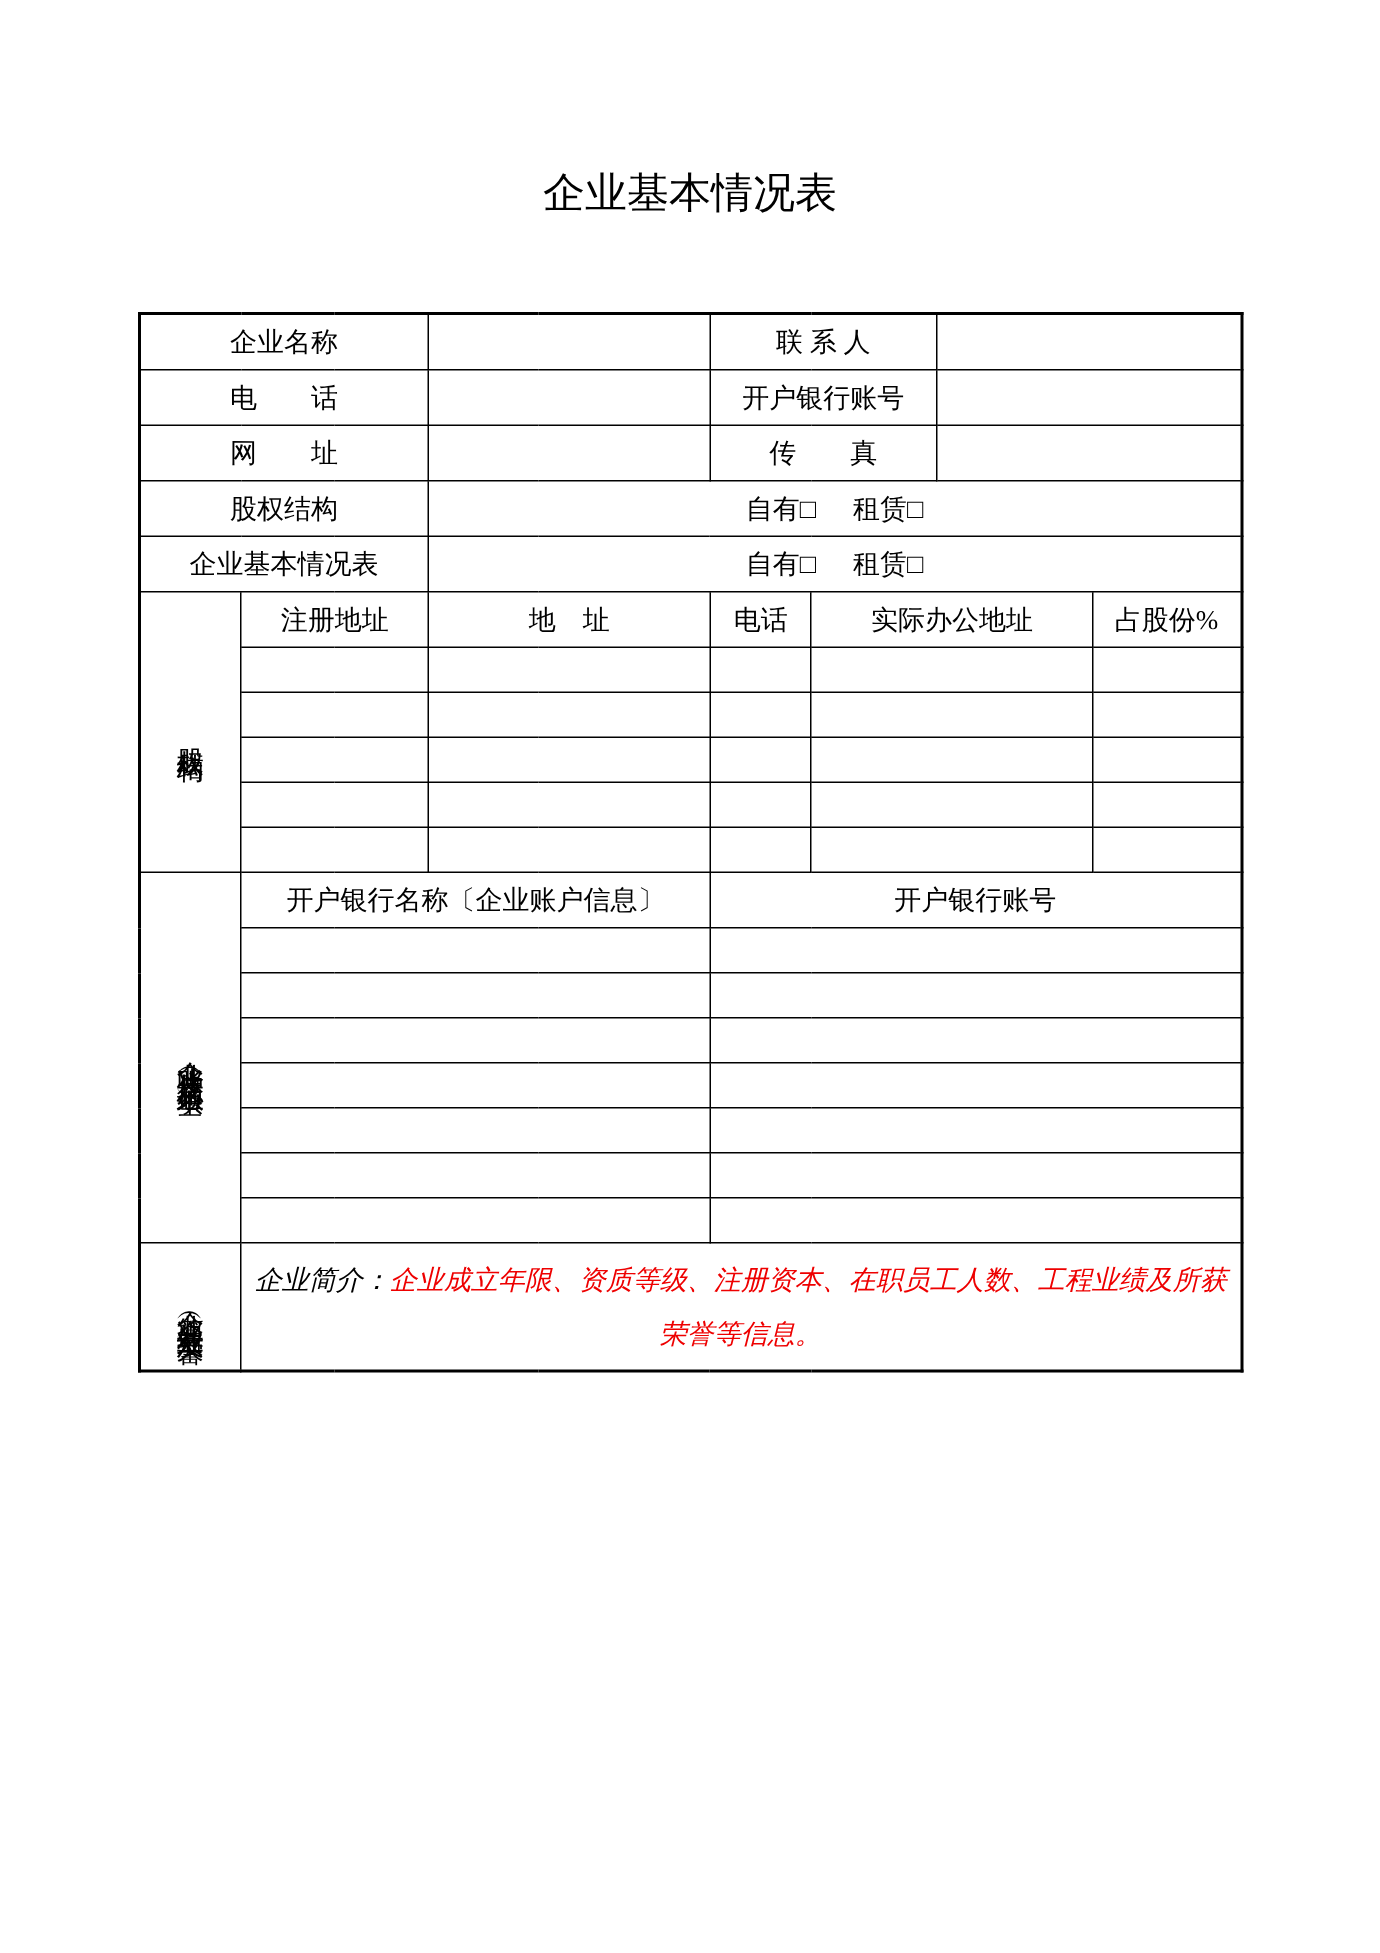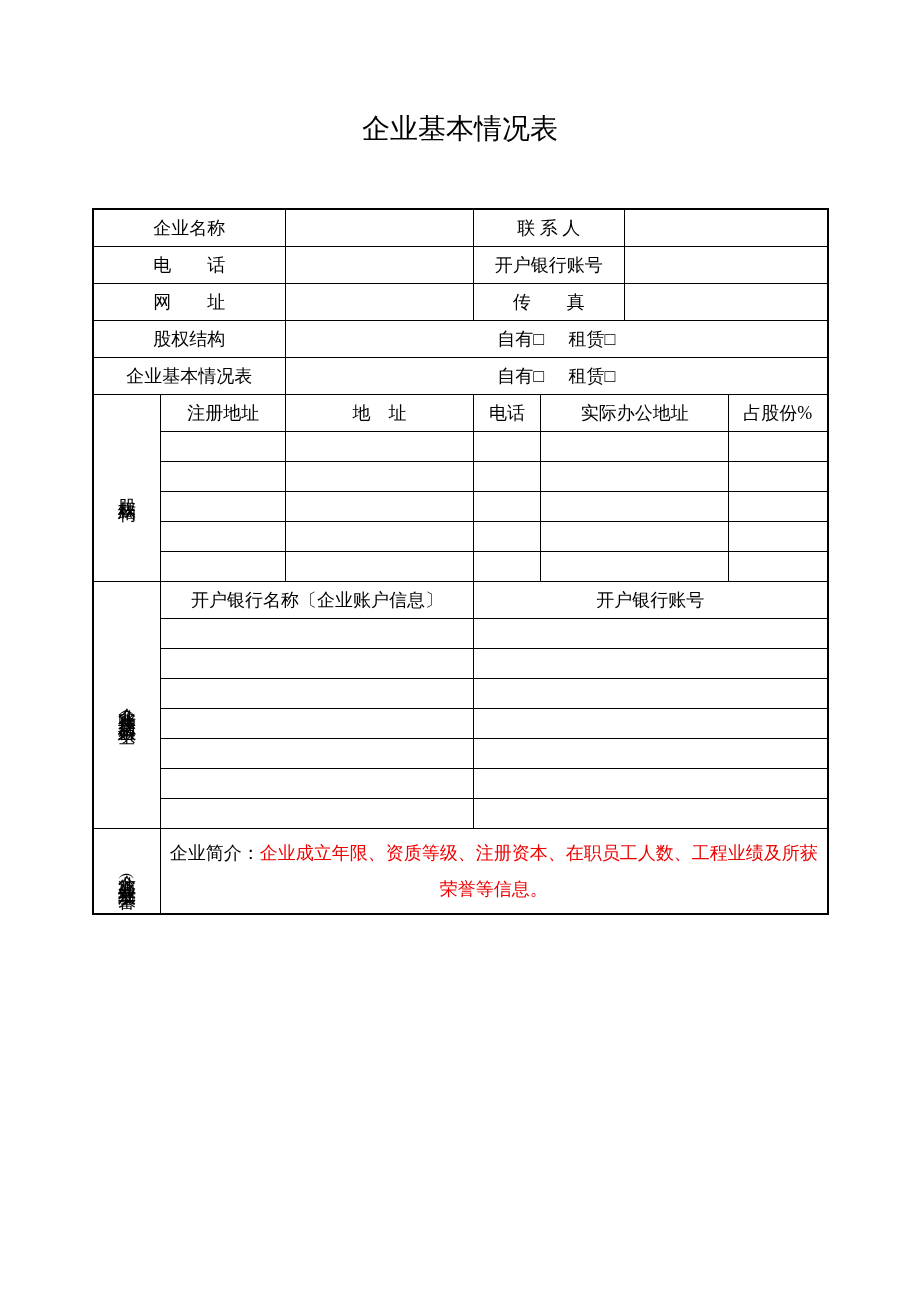--- a/index.html
+++ b/index.html
@@ -47,20 +47,21 @@
       text-align: right;
       padding-right: 10px;
     }
     .checkbox-text { margin-left: 20px; }
     .intro-cell {
       text-align: left;
       vertical-align: top;
       padding: 12px 14px;
       line-height: 2.0;
       height: 350px;
+      font-style: italic;
     }
     .intro-red { color: #e00; }
     .bank-row td { height: 30px; }
     .shareholder-row td { height: 30px; }
     .shareholder-header td { height: 36px; }
   </style>
 </head>
 <body>
 
 <h1 class="page-title">企业基本情况表</h1>

